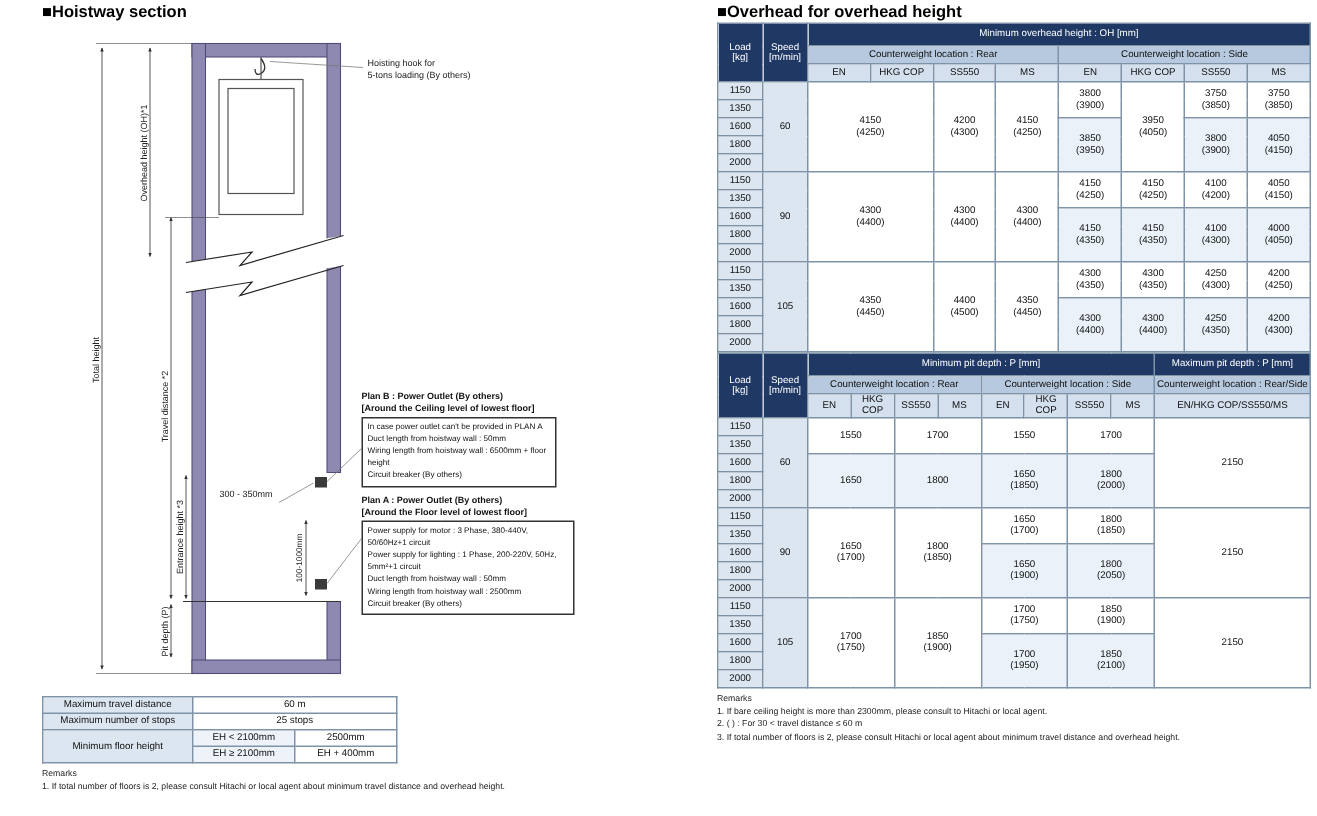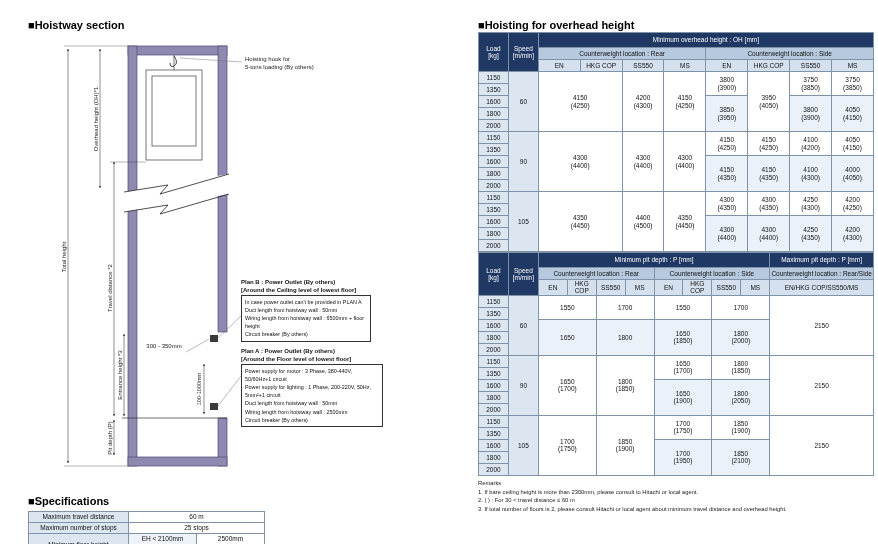--- a/index.html
+++ b/index.html
@@ -1,21 +1,21 @@
 <!DOCTYPE html>
 <html><head>
 <meta charset="utf-8">
 <style>
   * { margin:0; padding:0; box-sizing:border-box; }
   html,body { width:878px; height:544px; }
   body { background:#fff; font-family:"Liberation Sans", sans-serif; color:#111; position:relative; overflow:hidden; }
   .col { position:absolute; top:2px; }
   .left-col { left:28px; width:442px; }
   .right-col { left:478px; width:396px; }
-  .sec-title { font-size:11px; font-weight:bold; color:#000; height:13px;margin-top:17px; }
+  .sec-title { font-size:11px; font-weight:bold; color:#000; height:13px; }
   
   table.grid { border-collapse:collapse; table-layout:fixed; border:1px solid #5a6b7d; }
   .grid th, .grid td { border:0.8px solid #7f93a8; font-size:6.5px; line-height:1.15;
     text-align:center; vertical-align:middle; white-space:pre-line; padding:0; overflow:hidden; }
   .grid thead th { font-weight:normal; }
   .grid thead tr { height:12px; }
   .grid thead tr:first-child { height:15px; }
   .grid tbody tr { height:12px; }
   .hd { background:#1f3864; color:#fff; font-size:6px; }
   .hm { background:#b7c9de; }
@@ -126,21 +126,20 @@
       <div class="plan-body">
           <div>Power supply for motor : 3 Phase, 380-440V, 50/60Hz+1 circuit</div>
           <div>Power supply for lighting : 1 Phase, 200-220V, 50Hz, 5mm²+1 circuit</div>
           <div>Duct length from hoistway wall : 50mm</div>
           <div>Wiring length from hoistway wall : 2500mm</div>
           <div>Circuit breaker (By others)</div>
         </div>
     </div>
   </div>
 
-  <div class="sec-title">■Specifications</div>
   <table class="grid spec">
     <colgroup>
         <col style="width:100px">
         <col style="width:68px">
         <col style="width:68px">
       </colgroup>
   <thead></thead>
       <tbody>
         <tr>
           <td class="lbl">Maximum travel distance</td>
@@ -161,21 +160,21 @@
         </tr>
       </tbody>
     </table>
   <div class="remarks">
       <div>Remarks</div>
       <div>1. If total number of floors is 2, please consult Hitachi or local agent about minimum travel distance and overhead height.</div>
     </div>
 </div>
 
 <div class="col right-col">
-  <div class="sec-title">■Hoisting for overhead height</div>
+  <div class="sec-title">■Overhead for overhead height</div>
   <table class="grid">
     <colgroup>
       <col style="width:30px">
         <col style="width:30px">
       <col style="width:42px">
         <col style="width:42px">
         <col style="width:42px">
         <col style="width:42px">
       <col style="width:42px">
         <col style="width:42px">

